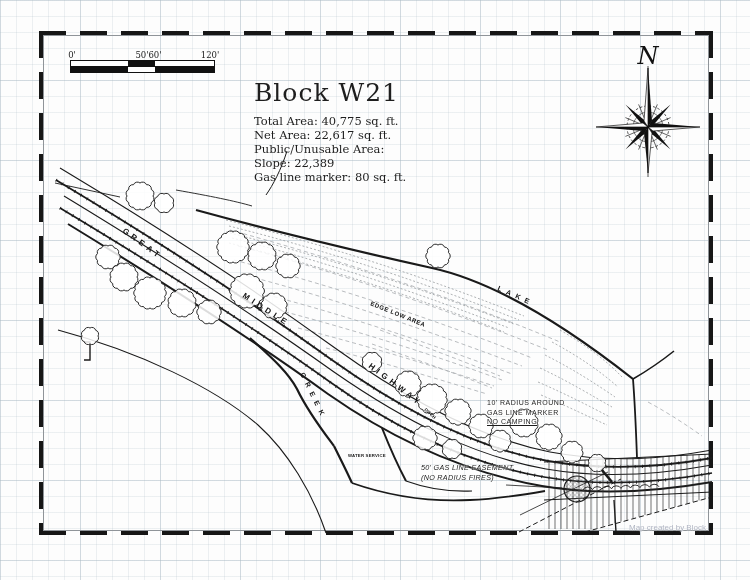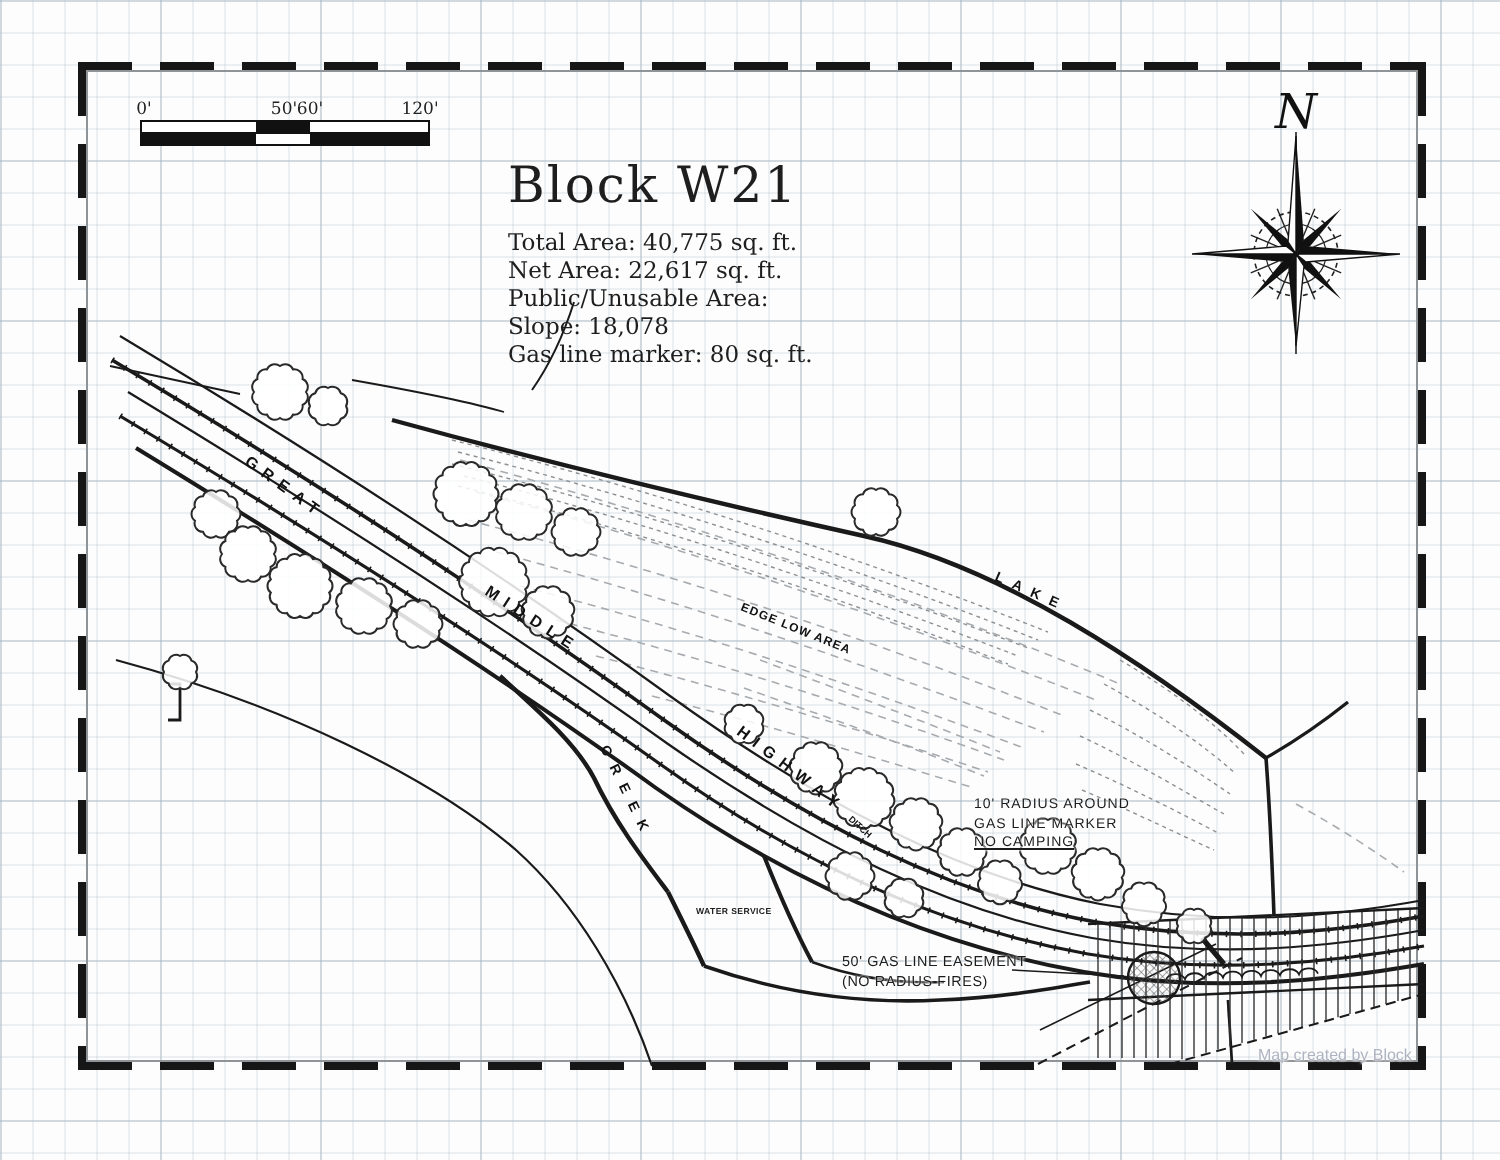--- a/index.html
+++ b/index.html
@@ -33,21 +33,21 @@
   .s1{width:57px;} .s2{width:27px;} .s3{width:59px;}
   
   .titleblock{position:absolute;left:254px;top:78px;width:284px;text-align:left;color:#1e1e1e;}
   .titleblock .title{font:25px "DejaVu Serif",serif;letter-spacing:1px;margin-bottom:7px;}
   .titleblock .tline{font:11.5px "DejaVu Serif",serif;line-height:14px;}
   
   .maplabel{position:absolute;color:#1c1c1c;white-space:nowrap;
     text-shadow:0 0 1.5px #fff,0 0 1.5px #fff;}
   .radius-note{left:487px;top:398px;font-size:7px;line-height:9.5px;letter-spacing:.5px;}
   .radius-note .u{text-decoration:underline;}
-  .easement-note{left:421px;top:476px;font-size:7.2px;line-height:10px;letter-spacing:.3px;}
+  .easement-note{left:421px;top:463px;font-size:7.2px;line-height:10px;letter-spacing:.3px;font-style:italic;}
   .water-service{left:348px;top:453px;font-size:4.3px;font-weight:bold;letter-spacing:.2px;color:#222;}
   .credit{left:629px;top:523px;font-size:8px;color:#aeb3c1;}
   .ink{stroke:#1a1a1a;fill:none;}
   .ctr{stroke:#a7abaf;fill:none;stroke-dasharray:4 3;stroke-width:.8;}
   .ctr2{stroke:#8d9194;fill:none;stroke-dasharray:2 2;stroke-width:.7;}
   .svgtxt{font-family:"Liberation Sans",sans-serif;fill:#111;font-weight:600;}
 </style>
 </head>
 <body>
 
@@ -226,21 +226,21 @@
           <div class="seg s3 b"></div>
         </div>
     </div>
   </div>
 
   <div class="titleblock">
     <div class="title">Block W21</div>
     <div class="tline">Total Area: 40,775 sq. ft.</div>
     <div class="tline">Net Area: 22,617 sq. ft.</div>
     <div class="tline">Public/Unusable Area:</div>
-    <div class="tline">Slope: 18,078</div>
+    <div class="tline">Slope: 22,389</div>
     <div class="tline">Gas line marker: 80 sq. ft.</div>
   </div>
 
   <svg class="compass" style="left:592px;top:42px" width="112" height="140" viewBox="0 0 112 140">
     <text x="56" y="22" text-anchor="middle" font-family="DejaVu Serif, serif" font-style="italic" font-size="24" fill="#111">N</text>
     <line x1="56" y1="24" x2="56" y2="135" stroke="#222" stroke-width=".8"></line>
     <g id="compass-ticks">
         <line x1="65.5" y1="85.0" x2="80.5" y2="85.0" stroke="#222" stroke-width="0.7"></line>
         <line x1="64.8" y1="88.6" x2="78.6" y2="94.4" stroke="#222" stroke-width="0.7"></line>
         <line x1="62.7" y1="91.7" x2="73.3" y2="102.3" stroke="#222" stroke-width="0.7"></line>

